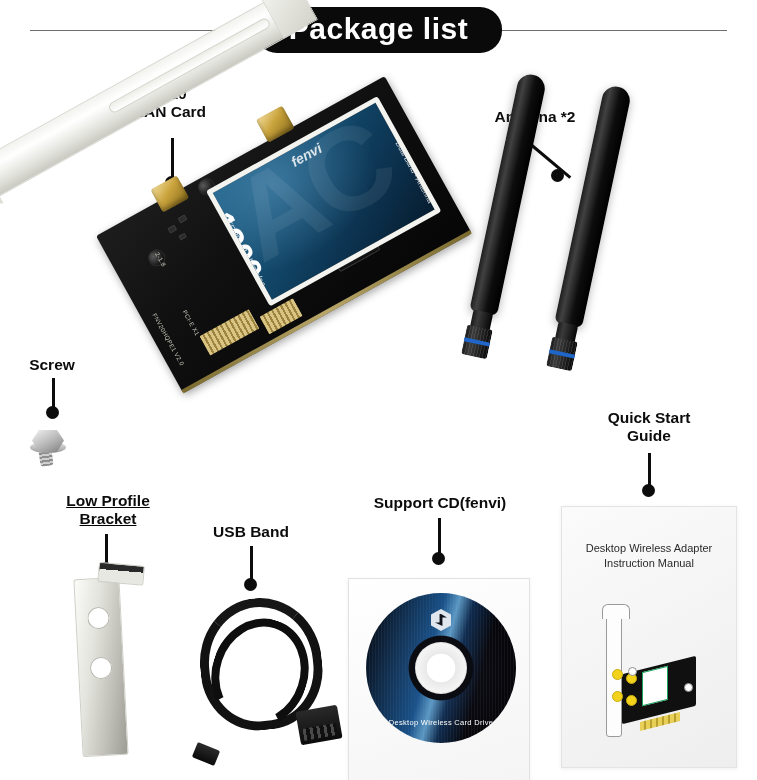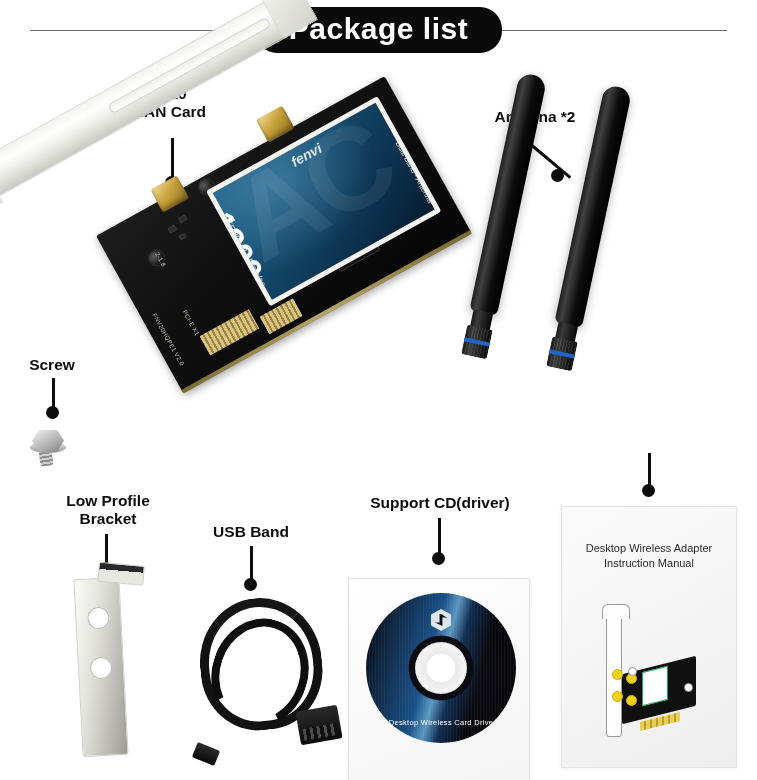--- a/index.html
+++ b/index.html
@@ -396,38 +396,42 @@
   </div>
   <div class="leader diag" style="left:532px; top:144px; width:50px; transform:rotate(40deg);"></div>
   <div class="dot" style="left:551px; top:169px;"></div>
 
   <div class="callout" style="left:2px; top:356px; width:100px;">
     <div class="lbl">Screw</div>
   </div>
   <div class="leader v" style="left:52px; top:378px; height:32px;"></div>
   <div class="dot" style="left:46px; top:406px;"></div>
 
+  <div class="callout" style="left:580px; top:409px; width:138px;">
+    <div class="lbl">Quick Start
+Guide</div>
+  </div>
   <div class="leader v" style="left:648px; top:453px; height:34px;"></div>
   <div class="dot" style="left:642px; top:484px;"></div>
 
-  <div class="callout" style="left:40px; top:492px; width:136px;">
+  <div class="callout" style="left:40px; top:492px; width:136px;text-decoration:underline;">
     <div class="lbl">Low Profile
 Bracket</div>
   </div>
   <div class="leader v" style="left:105px; top:534px; height:32px;"></div>
   <div class="dot" style="left:99px; top:562px;"></div>
 
   <div class="callout" style="left:190px; top:523px; width:122px;">
     <div class="lbl">USB Band</div>
   </div>
   <div class="leader v" style="left:250px; top:546px; height:36px;"></div>
   <div class="dot" style="left:244px; top:578px;"></div>
 
   <div class="callout" style="left:355px; top:494px; width:170px;">
-    <div class="lbl">Support CD(driver)</div>
+    <div class="lbl">Support CD(fenvi)</div>
   </div>
   <div class="leader v" style="left:438px; top:518px; height:38px;"></div>
   <div class="dot" style="left:432px; top:552px;"></div>
 
   <div class="card-wrap">
 
     <div class="bracket-tall">
       <div class="bracket-body"></div>
       <div class="bracket-slot"></div>
       <div class="bracket-head"></div>

